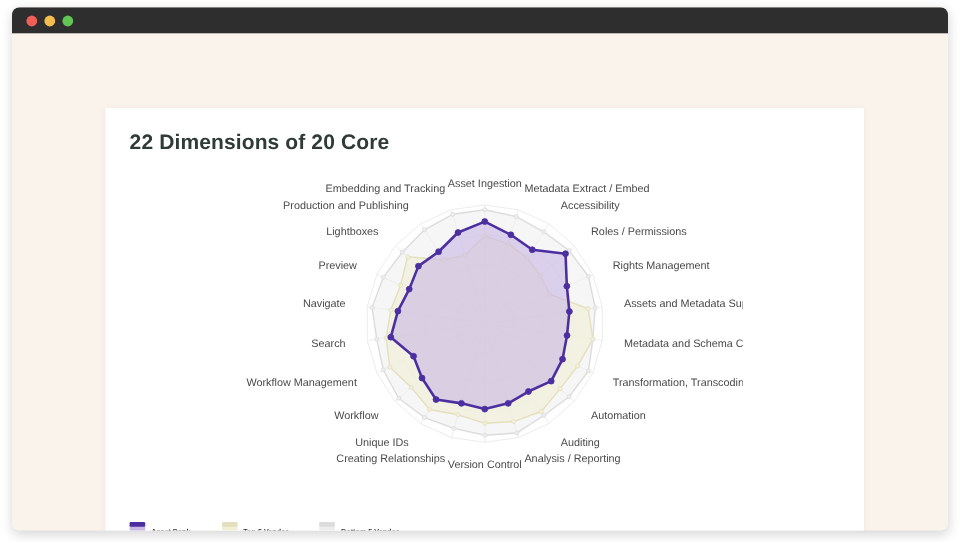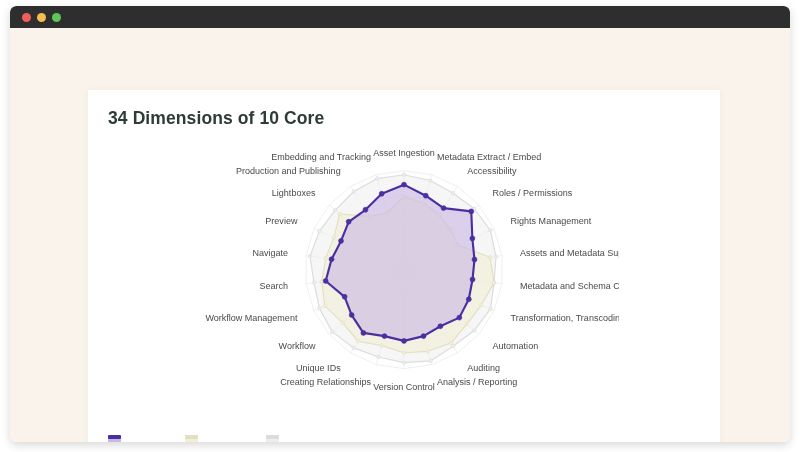--- a/index.html
+++ b/index.html
@@ -118,21 +118,21 @@
         <span class="light red"></span>
         <span class="light yellow"></span>
         <span class="light green"></span>
       </div>
     </div>
 
     <div class="page-bg">
 
       <div class="card">
 
-        <div class="card-title">34 Dimensions of 10 Core</div>
+        <div class="card-title">22 Dimensions of 20 Core</div>
 
         <div class="chart-wrap">
           <svg class="chart-svg" id="radar-svg" width="430" height="280" viewBox="0 0 200 130">
               <path d="M100.00,51.50 L103.24,51.97 L106.22,53.33 L108.69,55.47 L110.46,58.22 L111.38,61.36 L111.38,64.64 L110.46,67.78 L108.69,70.53 L106.22,72.67 L103.24,74.03 L100.00,74.50 L96.76,74.03 L93.78,72.67 L91.31,70.53 L89.54,67.78 L88.62,64.64 L88.62,61.36 L89.54,58.22 L91.31,55.47 L93.78,53.33 L96.76,51.97 Z" fill="none" stroke="#e6e6e6" stroke-width="0.3"></path>
               <path d="M100.00,40.00 L106.48,40.93 L112.43,43.65 L117.38,47.94 L120.92,53.45 L122.77,59.73 L122.77,66.27 L120.92,72.55 L117.38,78.06 L112.43,82.35 L106.48,85.07 L100.00,86.00 L93.52,85.07 L87.57,82.35 L82.62,78.06 L79.08,72.55 L77.23,66.27 L77.23,59.73 L79.08,53.45 L82.62,47.94 L87.57,43.65 L93.52,40.93 Z" fill="none" stroke="#e6e6e6" stroke-width="0.3"></path>
               <path d="M100.00,28.50 L109.72,29.90 L118.65,33.98 L126.07,40.41 L131.38,48.67 L134.15,58.09 L134.15,67.91 L131.38,77.33 L126.07,85.59 L118.65,92.02 L109.72,96.10 L100.00,97.50 L90.28,96.10 L81.35,92.02 L73.93,85.59 L68.62,77.33 L65.85,67.91 L65.85,58.09 L68.62,48.67 L73.93,40.41 L81.35,33.98 L90.28,29.90 Z" fill="none" stroke="#e6e6e6" stroke-width="0.3"></path>
               <path d="M100.00,17.00 L112.96,18.86 L124.87,24.30 L134.76,32.88 L141.84,43.89 L145.53,56.45 L145.53,69.55 L141.84,82.11 L134.76,93.12 L124.87,101.70 L112.96,107.14 L100.00,109.00 L87.04,107.14 L75.13,101.70 L65.24,93.12 L58.16,82.11 L54.47,69.55 L54.47,56.45 L58.16,43.89 L65.24,32.88 L75.13,24.30 L87.04,18.86 Z" fill="none" stroke="#e6e6e6" stroke-width="0.3"></path>
               <line x1="100" y1="63" x2="100.00" y2="17.00" stroke="#e8e8e8" stroke-width="0.3"></line>
               <line x1="100" y1="63" x2="112.96" y2="18.86" stroke="#e8e8e8" stroke-width="0.3"></line>
               <line x1="100" y1="63" x2="124.87" y2="24.30" stroke="#e8e8e8" stroke-width="0.3"></line>

